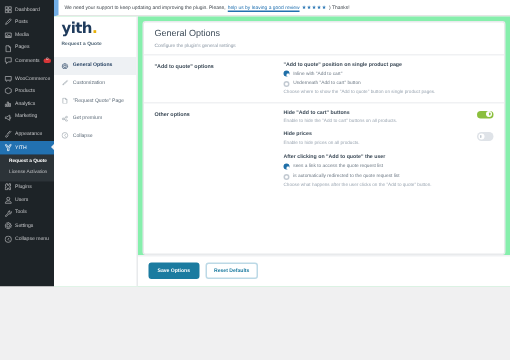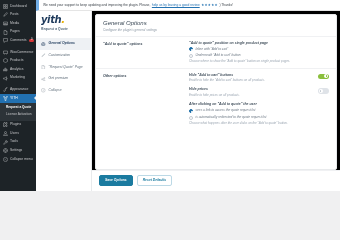--- a/index.html
+++ b/index.html
@@ -52,21 +52,21 @@
     display: flex; align-items: center; padding-left: 4px;
     font-size: 3.3px; color: #3c434a; white-space: nowrap; gap: 1.5px;
     border-bottom: 1px solid #e5e5e5;
   }
   .notice a { color: #2271b1; text-decoration: underline; }
   .stars { color: #2271b1; letter-spacing: .3px; font-size: 3.4px; }
 
   
   .plugin-wrap {
     position: absolute; left: 36px; top: 11px; right: 0; bottom: 0;
-    display: flex; background: #000000; font-style: italic;
+    display: flex; background: #86efac;
   }
   .plugin-nav {
     width: 56px; min-width: 56px; background: #fff;
     border-right: 1px solid #e8eaec; padding-top: 3px;
   }
   .brand { padding: 1px 0 3px 5px; }
   .yith-logo {
     font-size: 10px; font-weight: bold; color: #1f3b5c;
     letter-spacing: -0.4px; line-height: 1; font-family: "DejaVu Sans", sans-serif;
   }

